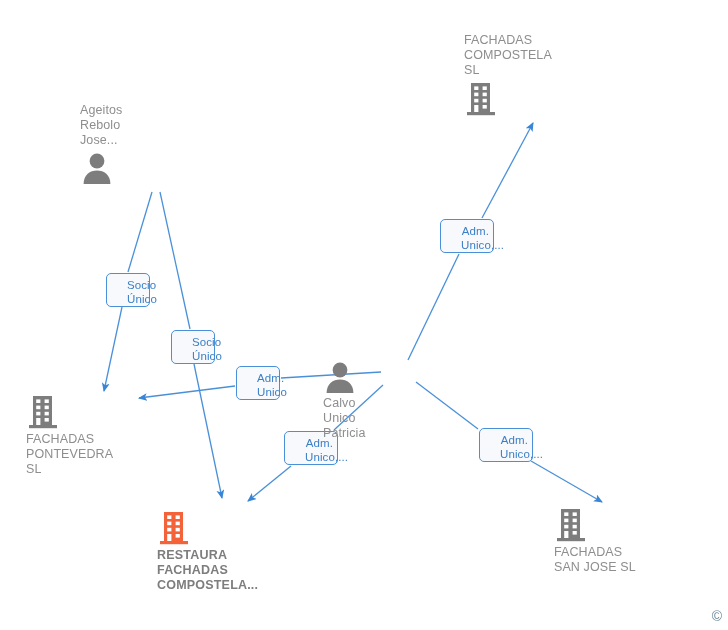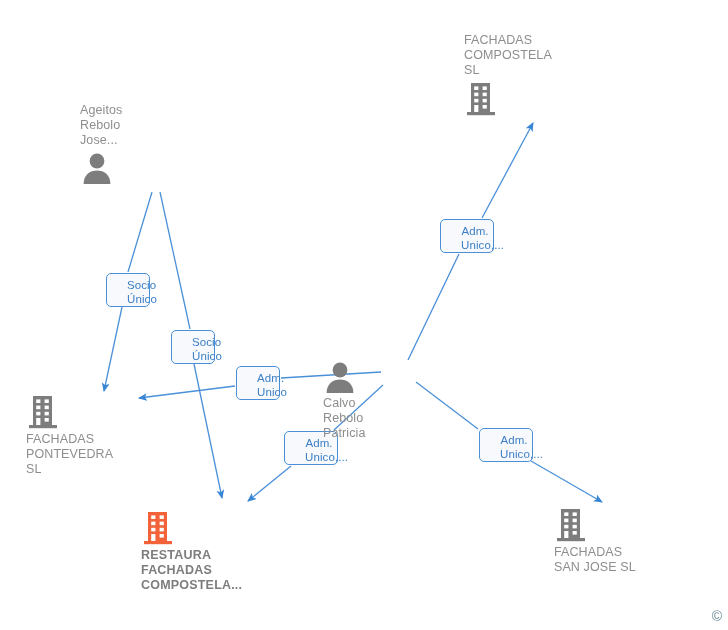--- a/index.html
+++ b/index.html
@@ -69,21 +69,21 @@
   
   .edge-label {
     position: absolute;
     box-sizing: border-box;
     background: #f7f9fc;
     border: 1px solid #4a90d9;
     border-radius: 5px;
     color: #3c7fc6;
     font-size: 11.5px;
     line-height: 14px;
-    text-align: center;
+    text-align: right;
     padding: 4px 4px 4px 20px;
     white-space: pre-line;
     letter-spacing: 0.1px;
   }
 
   
   #watermark {
     position: absolute;
     right: 6px;
     bottom: 6px;
@@ -210,25 +210,25 @@
   </div>
 
   <div class="node" style="left:398px; top:360px;">
     <span class="node-icon">
       <svg width="34" height="34" viewBox="0 0 34 34" aria-hidden="true">
         <circle cx="17" cy="10" r="7.4" fill="#7d7d7d"></circle>
         <path d="M3.6 33 C3.6 23.6 10 19.4 17 19.4 C24 19.4 30.4 23.6 30.4 33 Z" fill="#7d7d7d"></path>
       </svg>
     </span>
     <span class="node-label">Calvo
-Rebolo
+Unico
 Patricia</span>
   </div>
 
-  <div class="node focus" style="left:216px; top:510px;">
+  <div class="node focus" style="left:232px; top:510px;">
     <span class="node-icon">
       <svg width="34" height="36" viewBox="0 0 34 36" aria-hidden="true">
         <rect x="7" y="2" width="19" height="29" fill="#f4623a"></rect>
         <rect x="3" y="31" width="28" height="3.2" fill="#f4623a"></rect>
         <rect x="10.2" y="5.4" width="4.2" height="3.6" fill="#ffffff"></rect>
         <rect x="18.6" y="5.4" width="4.2" height="3.6" fill="#ffffff"></rect>
         <rect x="10.2" y="11.6" width="4.2" height="3.6" fill="#ffffff"></rect>
         <rect x="18.6" y="11.6" width="4.2" height="3.6" fill="#ffffff"></rect>
         <rect x="10.2" y="17.8" width="4.2" height="3.6" fill="#ffffff"></rect>
         <rect x="18.6" y="17.8" width="4.2" height="3.6" fill="#ffffff"></rect>

